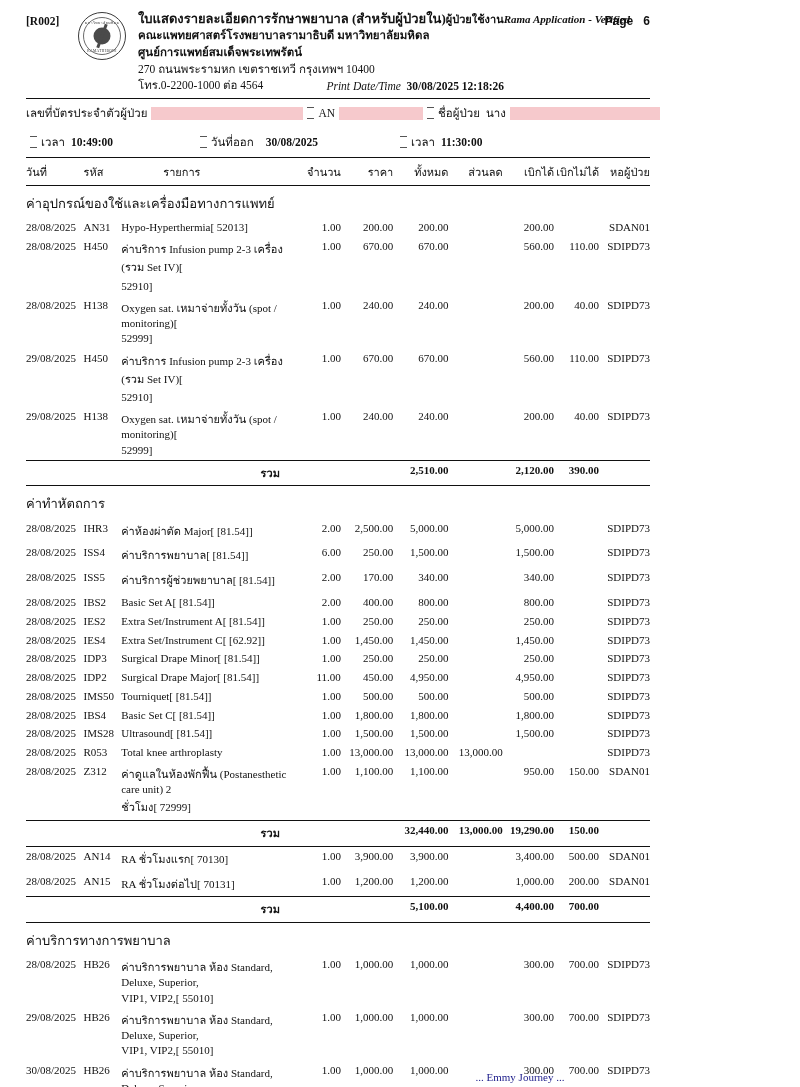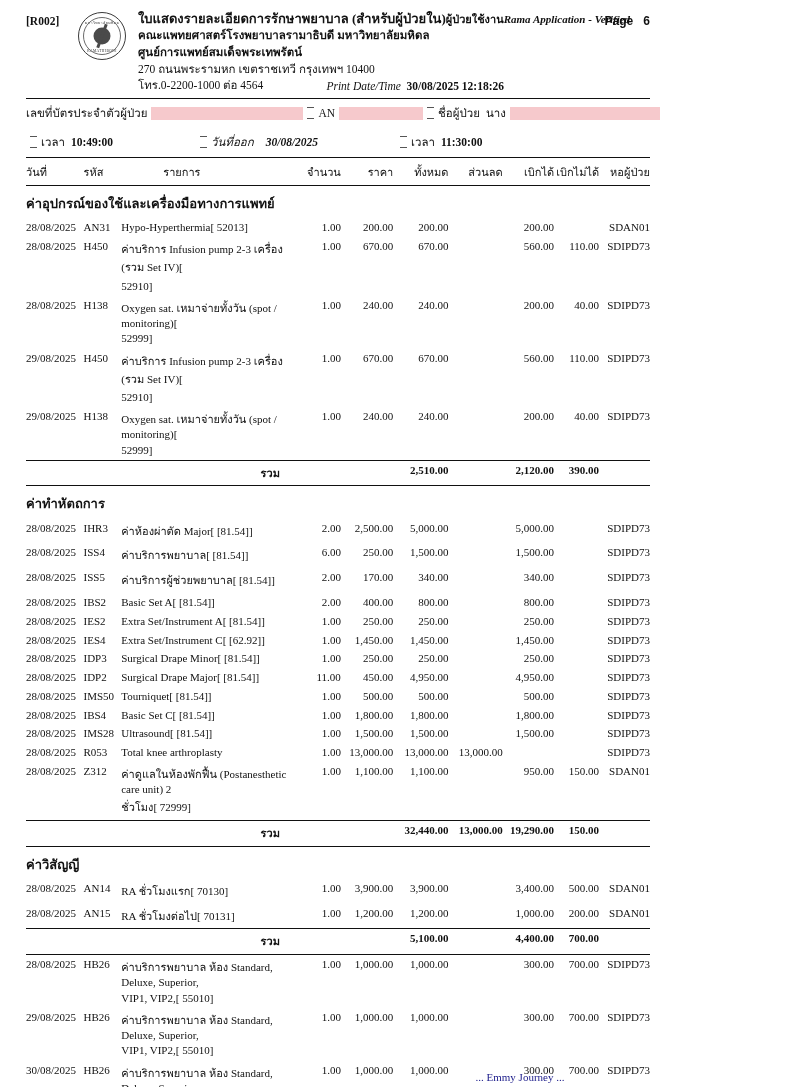--- a/index.html
+++ b/index.html
@@ -192,21 +192,21 @@
   .c-nclaim{ width: 62px; text-align: right; padding-right: 6px;}
   .c-ward { width: 60px; text-align: right; padding-right: 2px;}
 
   thead .c-desc { text-align: left; padding-left: 42px; }
   thead .c-qty, thead .c-price, thead .c-total,
   thead .c-disc, thead .c-claim, thead .c-nclaim { text-align: right; }
   thead .c-ward { text-align: right; }
 
   .group-head td {
     font-size: 13px;
-    font-weight: bold;
+    font-weight: normal;
     padding-top: 7px;
     padding-bottom: 4px;
   }
   .sum-row td {
     border-top: 0;
     padding-top: 3px;
     font-weight: bold;
   }
   .sum-row .sum-lbl {
     text-align: right;
@@ -288,21 +288,21 @@
         <span class="lbl" style="margin-left:6px;">นาง</span>
         <span class="redact" style="width:150px;"></span>
       </div>
     </div>
     <div class="row r2">
       <div class="cell" style="width:170px;">
         <span class="tick"></span>
         <span class="lbl">เวลา</span>
         <span class="bold" style="margin-left:6px;">10:49:00</span>
       </div>
-      <div class="cell" style="width:200px;font-style:italic;">
+      <div class="cell" style="width:200px;">
         <span class="tick"></span>
         <span class="lbl">วันที่ออก</span>
         <span class="bold" style="margin-left:12px;">30/08/2025</span>
       </div>
       <div class="cell" style="flex:1;">
         <span class="tick"></span>
         <span class="lbl">เวลา</span>
         <span class="bold" style="margin-left:6px;">11:30:00</span>
       </div>
     </div>
@@ -613,23 +613,20 @@
           <td class="c-disc">13,000.00</td>
           <td class="c-claim">19,290.00</td>
           <td class="c-nclaim">150.00</td>
           <td class="c-ward"></td>
         </tr>
         <tr class="rule-row">
           <td colspan="10">
             <div class="rule"></div>
           </td>
         </tr>
-        <tr class="group-head">
-          <td colspan="10">ค่าวิสัญญี</td>
-        </tr>
         <tr>
           <td class="c-date">28/08/2025</td>
           <td class="c-code">AN14</td>
           <td class="c-desc">RA ชั่วโมงแรก[ 70130]</td>
           <td class="c-qty">1.00</td>
           <td class="c-price">3,900.00</td>
           <td class="c-total">3,900.00</td>
           <td class="c-disc"></td>
           <td class="c-claim">3,400.00</td>
           <td class="c-nclaim">500.00</td>
@@ -662,20 +659,23 @@
           <td class="c-disc"></td>
           <td class="c-claim">4,400.00</td>
           <td class="c-nclaim">700.00</td>
           <td class="c-ward"></td>
         </tr>
         <tr class="rule-row">
           <td colspan="10">
             <div class="rule"></div>
           </td>
         </tr>
+        <tr class="group-head">
+          <td colspan="10">ค่าบริการทางการพยาบาล</td>
+        </tr>
         <tr>
           <td class="c-date">28/08/2025</td>
           <td class="c-code">HB26</td>
           <td class="c-desc">ค่าบริการพยาบาล ห้อง Standard, Deluxe, Superior,</td>
           <td class="c-qty">1.00</td>
           <td class="c-price">1,000.00</td>
           <td class="c-total">1,000.00</td>
           <td class="c-disc"></td>
           <td class="c-claim">300.00</td>
           <td class="c-nclaim">700.00</td>

